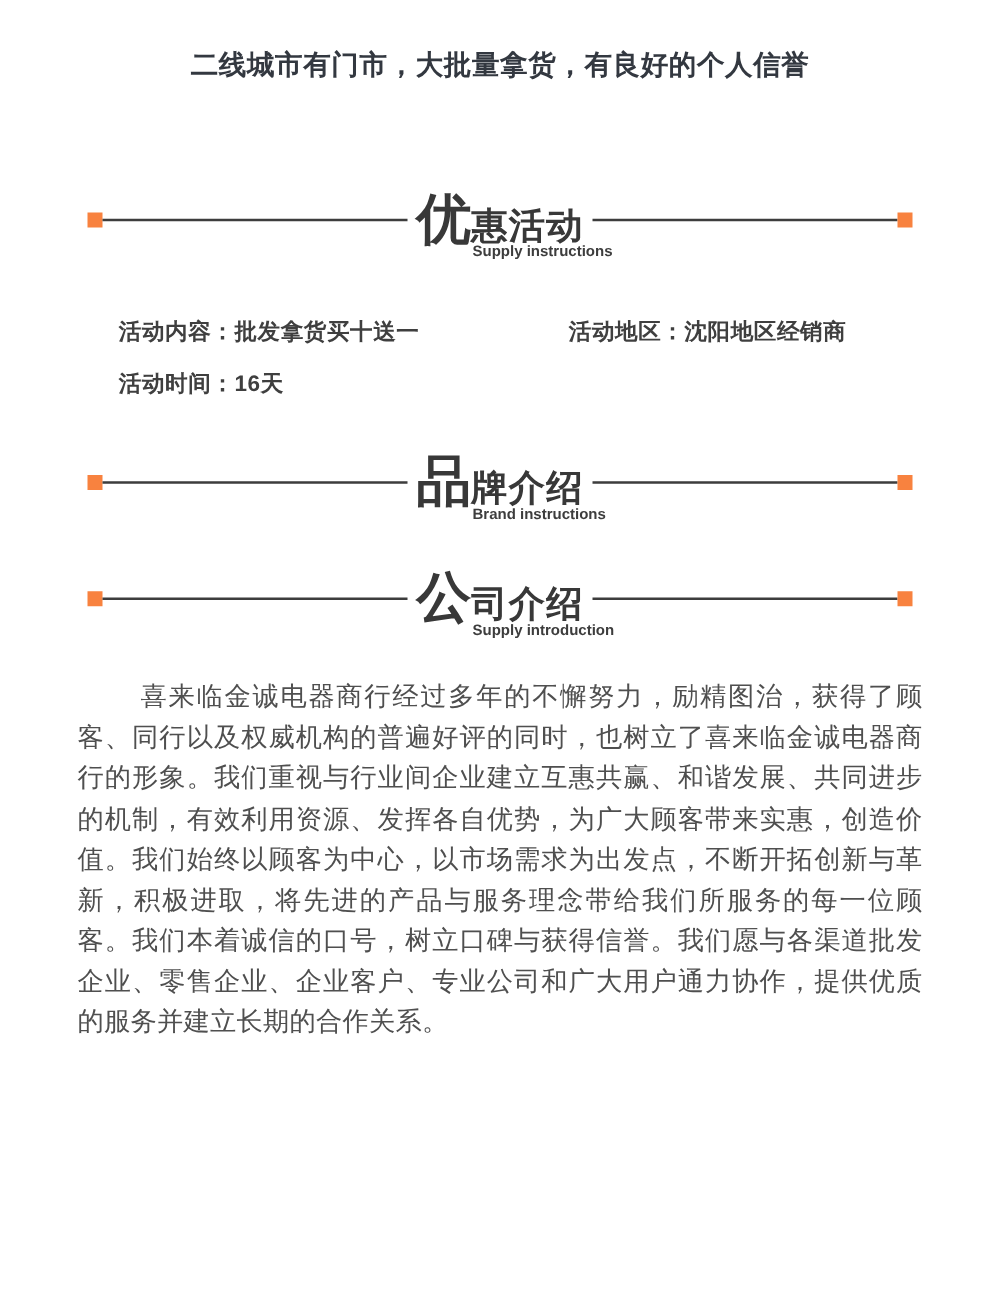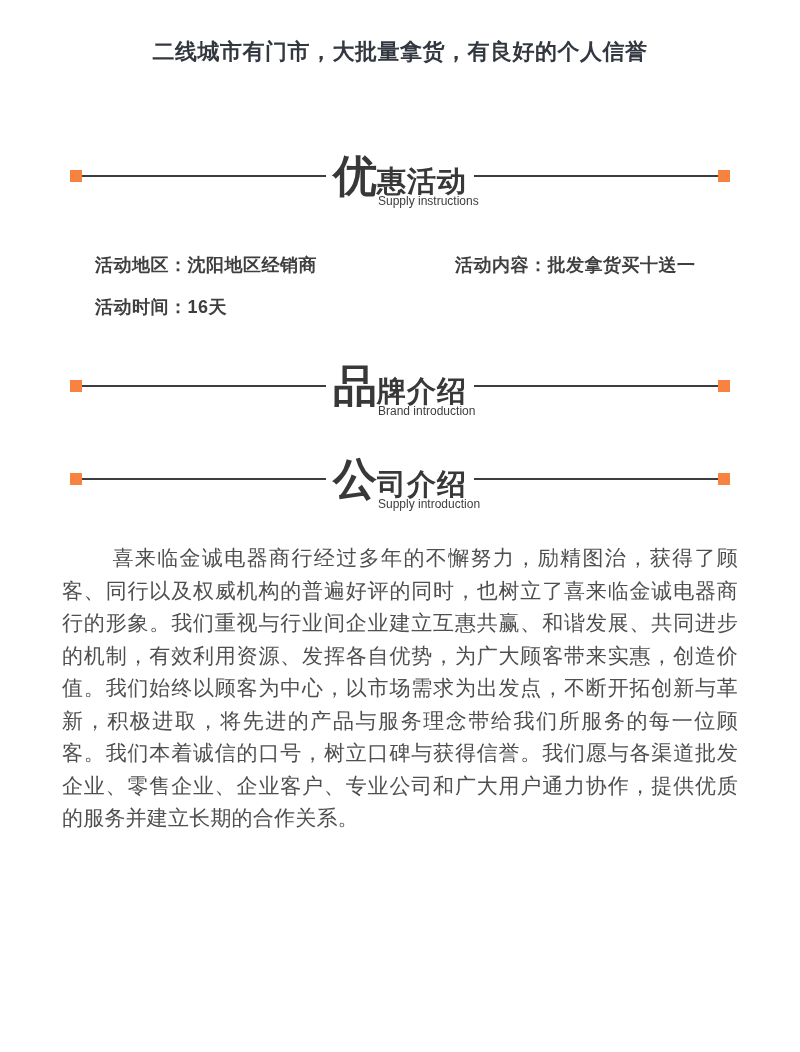--- a/index.html
+++ b/index.html
@@ -62,21 +62,21 @@
     font-weight: bold;
     color: #383838;
     letter-spacing: 1px;
   }
   .heading-sub {
     position: absolute;
     left: 1px;
     top: 100%;
     margin-top: -1px;
     font-size: 12px;
-    font-weight: normal;
+    font-weight: bold;
     color: #3D3D3D;
     white-space: nowrap;
     line-height: 1.1;
   }
 
   
   .promo-details {
     margin: 50px 95px 0;
     display: grid;
     grid-template-columns: 360px 1fr;
@@ -115,33 +115,33 @@
       <span class="heading-rest-wrap">
         <span class="heading-rest">惠活动</span>
         <span class="heading-sub">Supply instructions</span>
       </span>
     </div>
     <span class="rule"></span>
     <span class="accent-sq"></span>
   </div>
 
   <div class="promo-details">
+    <div class="detail-item"><span>活动内容：</span><span>批发拿货买十送一</span></div>
     <div class="detail-item"><span>活动地区：</span><span>沈阳地区经销商</span></div>
-    <div class="detail-item"><span>活动内容：</span><span>批发拿货买十送一</span></div>
     <div class="detail-item"><span>活动时间：</span><span>16天</span></div>
   </div>
 
   <div class="section-header sh-2">
     <span class="accent-sq"></span>
     <span class="rule"></span>
     <div class="heading-text">
       <span class="heading-big">品</span>
       <span class="heading-rest-wrap">
         <span class="heading-rest">牌介绍</span>
-        <span class="heading-sub">Brand introduction</span>
+        <span class="heading-sub">Brand instructions</span>
       </span>
     </div>
     <span class="rule"></span>
     <span class="accent-sq"></span>
   </div>
 
 
   <div class="section-header sh-3">
     <span class="accent-sq"></span>
     <span class="rule"></span>

